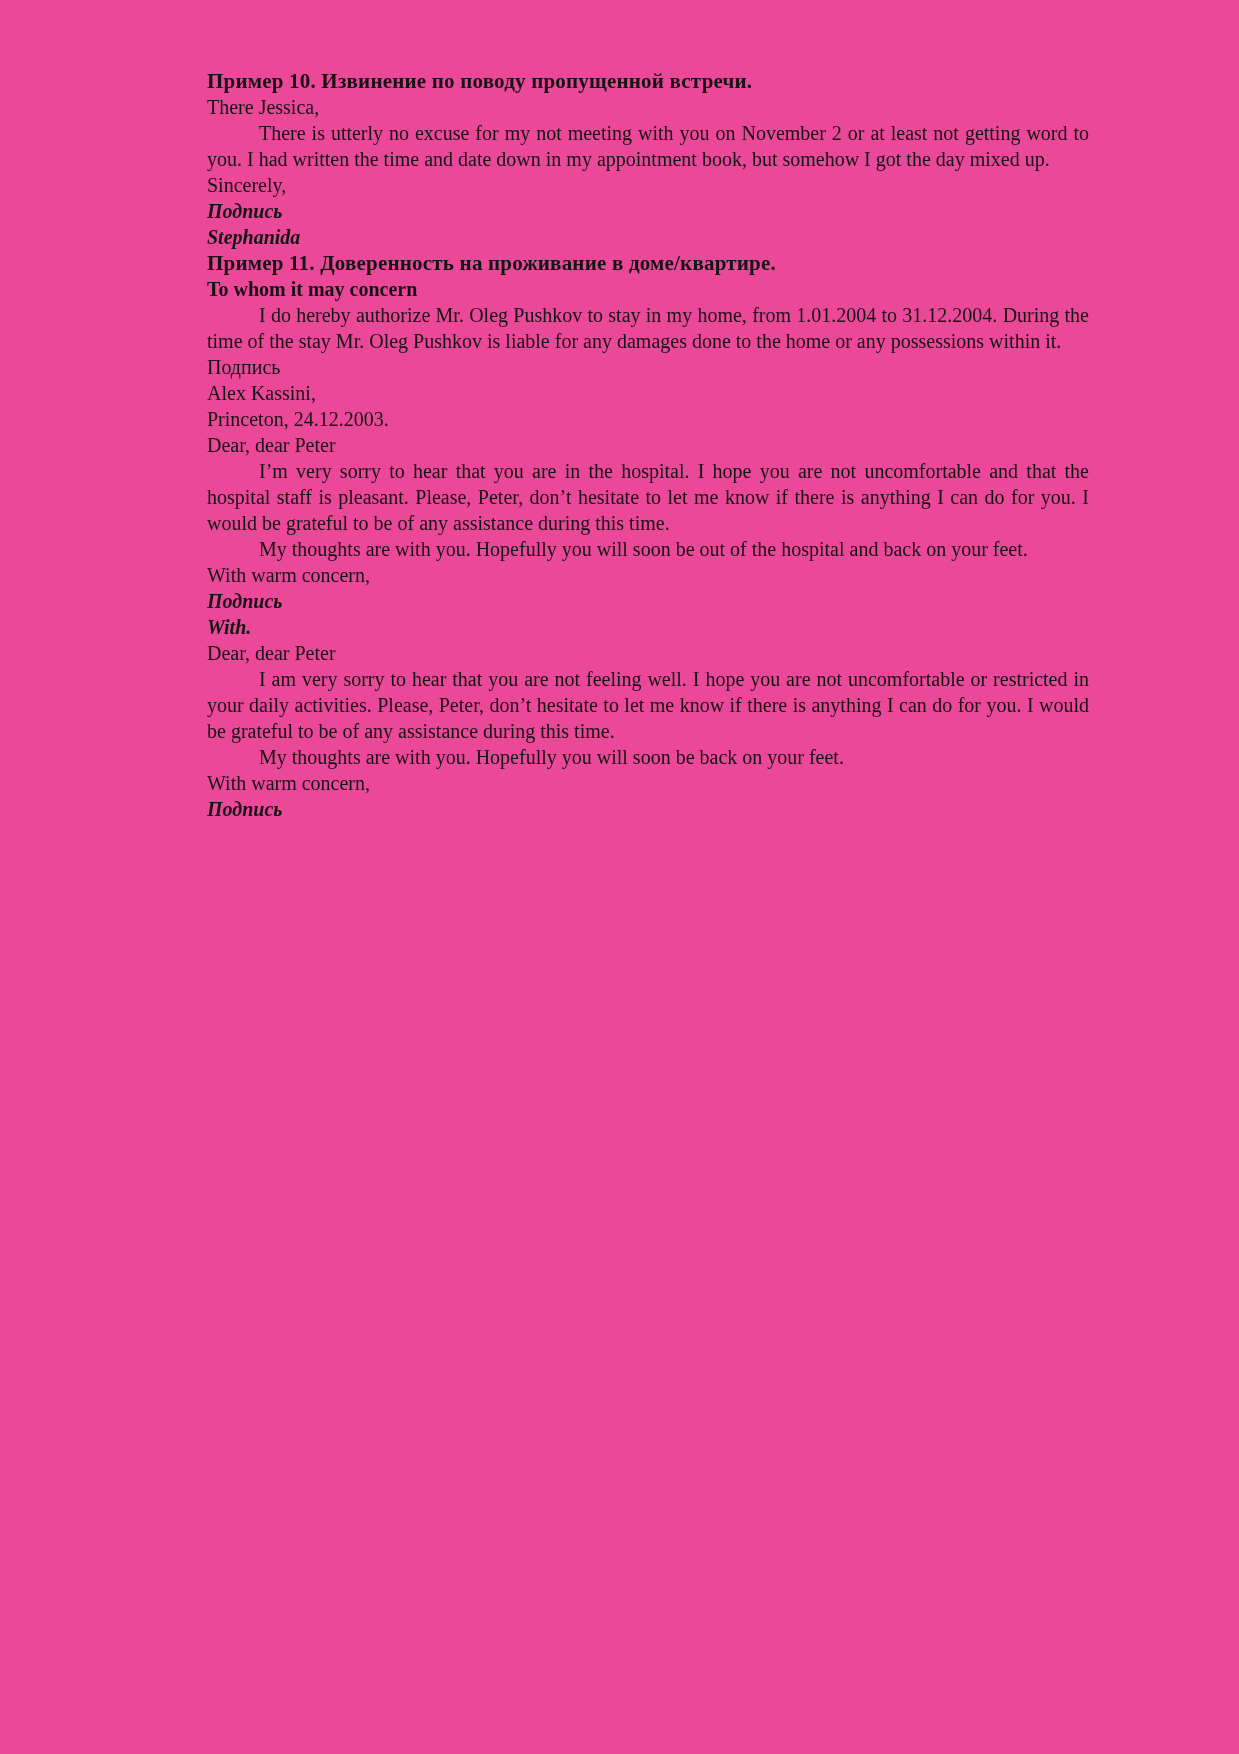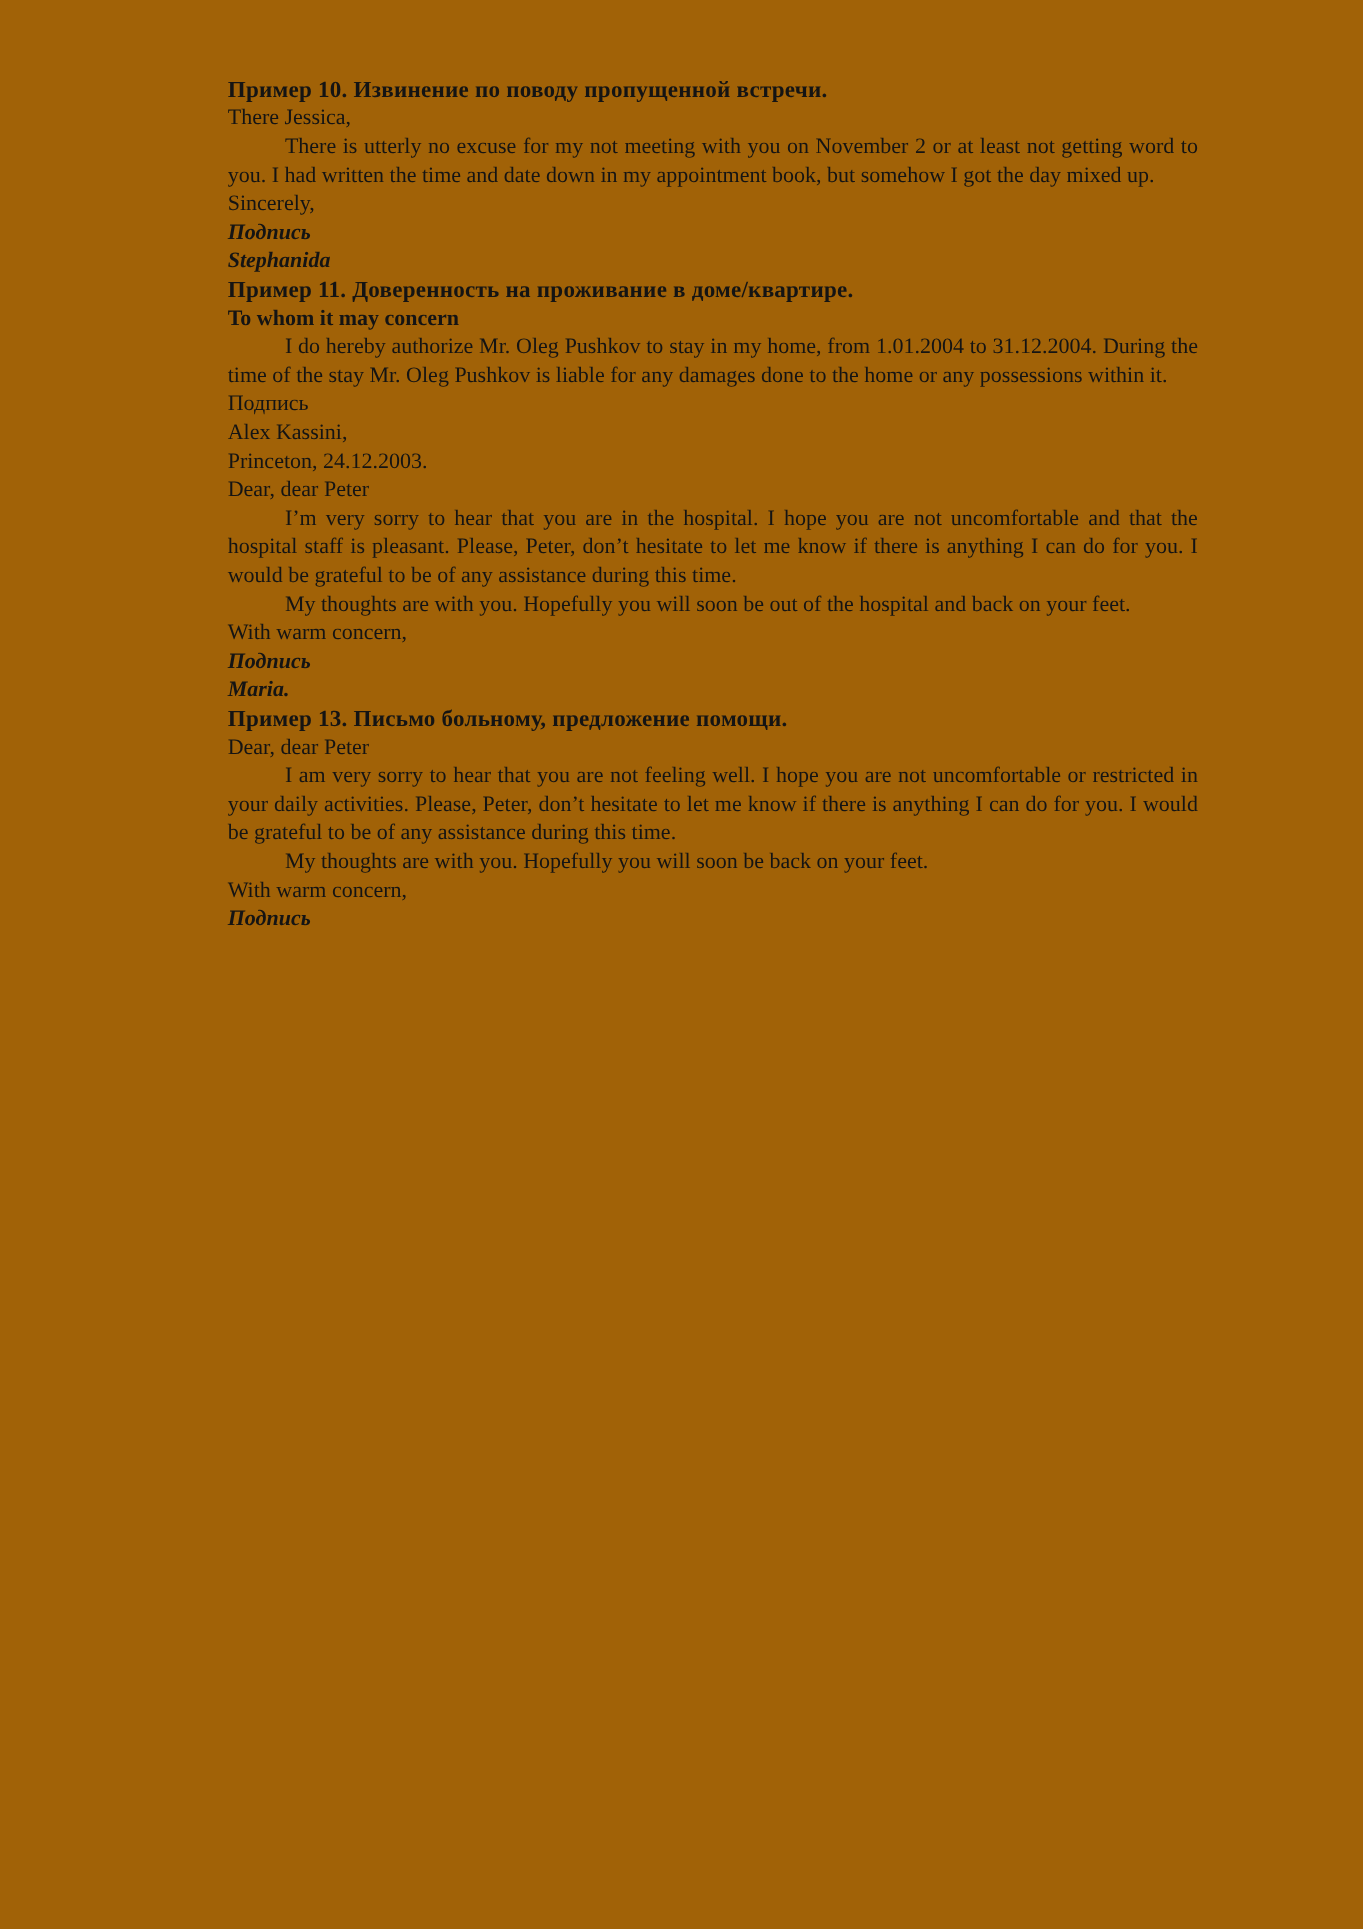--- a/index.html
+++ b/index.html
@@ -1,21 +1,21 @@
 <!DOCTYPE html>
 <html><head>
 <meta charset="utf-8">
 <style>
   html, body { margin: 0; padding: 0; background: #e8e8e8; }
   .page {
     position: relative;
     width: 1239px;
     height: 1754px;
     margin: 0 auto;
-    background: #a16207;
+    background: #ec4899;
     box-sizing: border-box;
     padding: 68px 150px 40px 207px;
     font-family: "Liberation Serif", "DejaVu Serif", serif;
     font-size: 20px;
     line-height: 26px;
     color: #141414;
     overflow: hidden;
   }
   .page p, .page h2 { margin: 0; padding: 0; }
 
@@ -68,25 +68,24 @@
     <p class="psig">Alex Kassini,</p>
     <p class="psig">Princeton, 24.12.2003.</p>
   </section>
 
   <section class="sec">
     <p class="sal">Dear, dear Peter</p>
     <p class="para">I’m very sorry to hear that you are in the hospital. I hope you are not uncomfortable and that the hospital staff is pleasant. Please, Peter, don’t hesitate to let me know if there is anything I can do for you. I would be grateful to be of any assistance during this time.</p>
     <p class="para">My thoughts are with you. Hopefully you will soon be out of the hospital and back on your feet.</p>
     <p class="sal">With warm concern,</p>
     <p class="sig">Подпись</p>
-    <p class="sig">Maria.</p>
+    <p class="sig">With.</p>
   </section>
 
   <section class="sec">
-    <h2 class="heading">Пример 13. Письмо больному, предложение помощи.</h2>
     <p class="sal">Dear, dear Peter</p>
     <p class="para">I am very sorry to hear that you are not feeling well. I hope you are not uncomfortable or restricted in your daily activities. Please, Peter, don’t hesitate to let me know if there is anything I can do for you. I would be grateful to be of any assistance during this time.</p>
     <p class="cont">My thoughts are with you. Hopefully you will soon be back on your feet.</p>
     <p class="sal">With warm concern,</p>
     <p class="sig">Подпись</p>
   </section>
 
 </div>
 
 </body></html>

